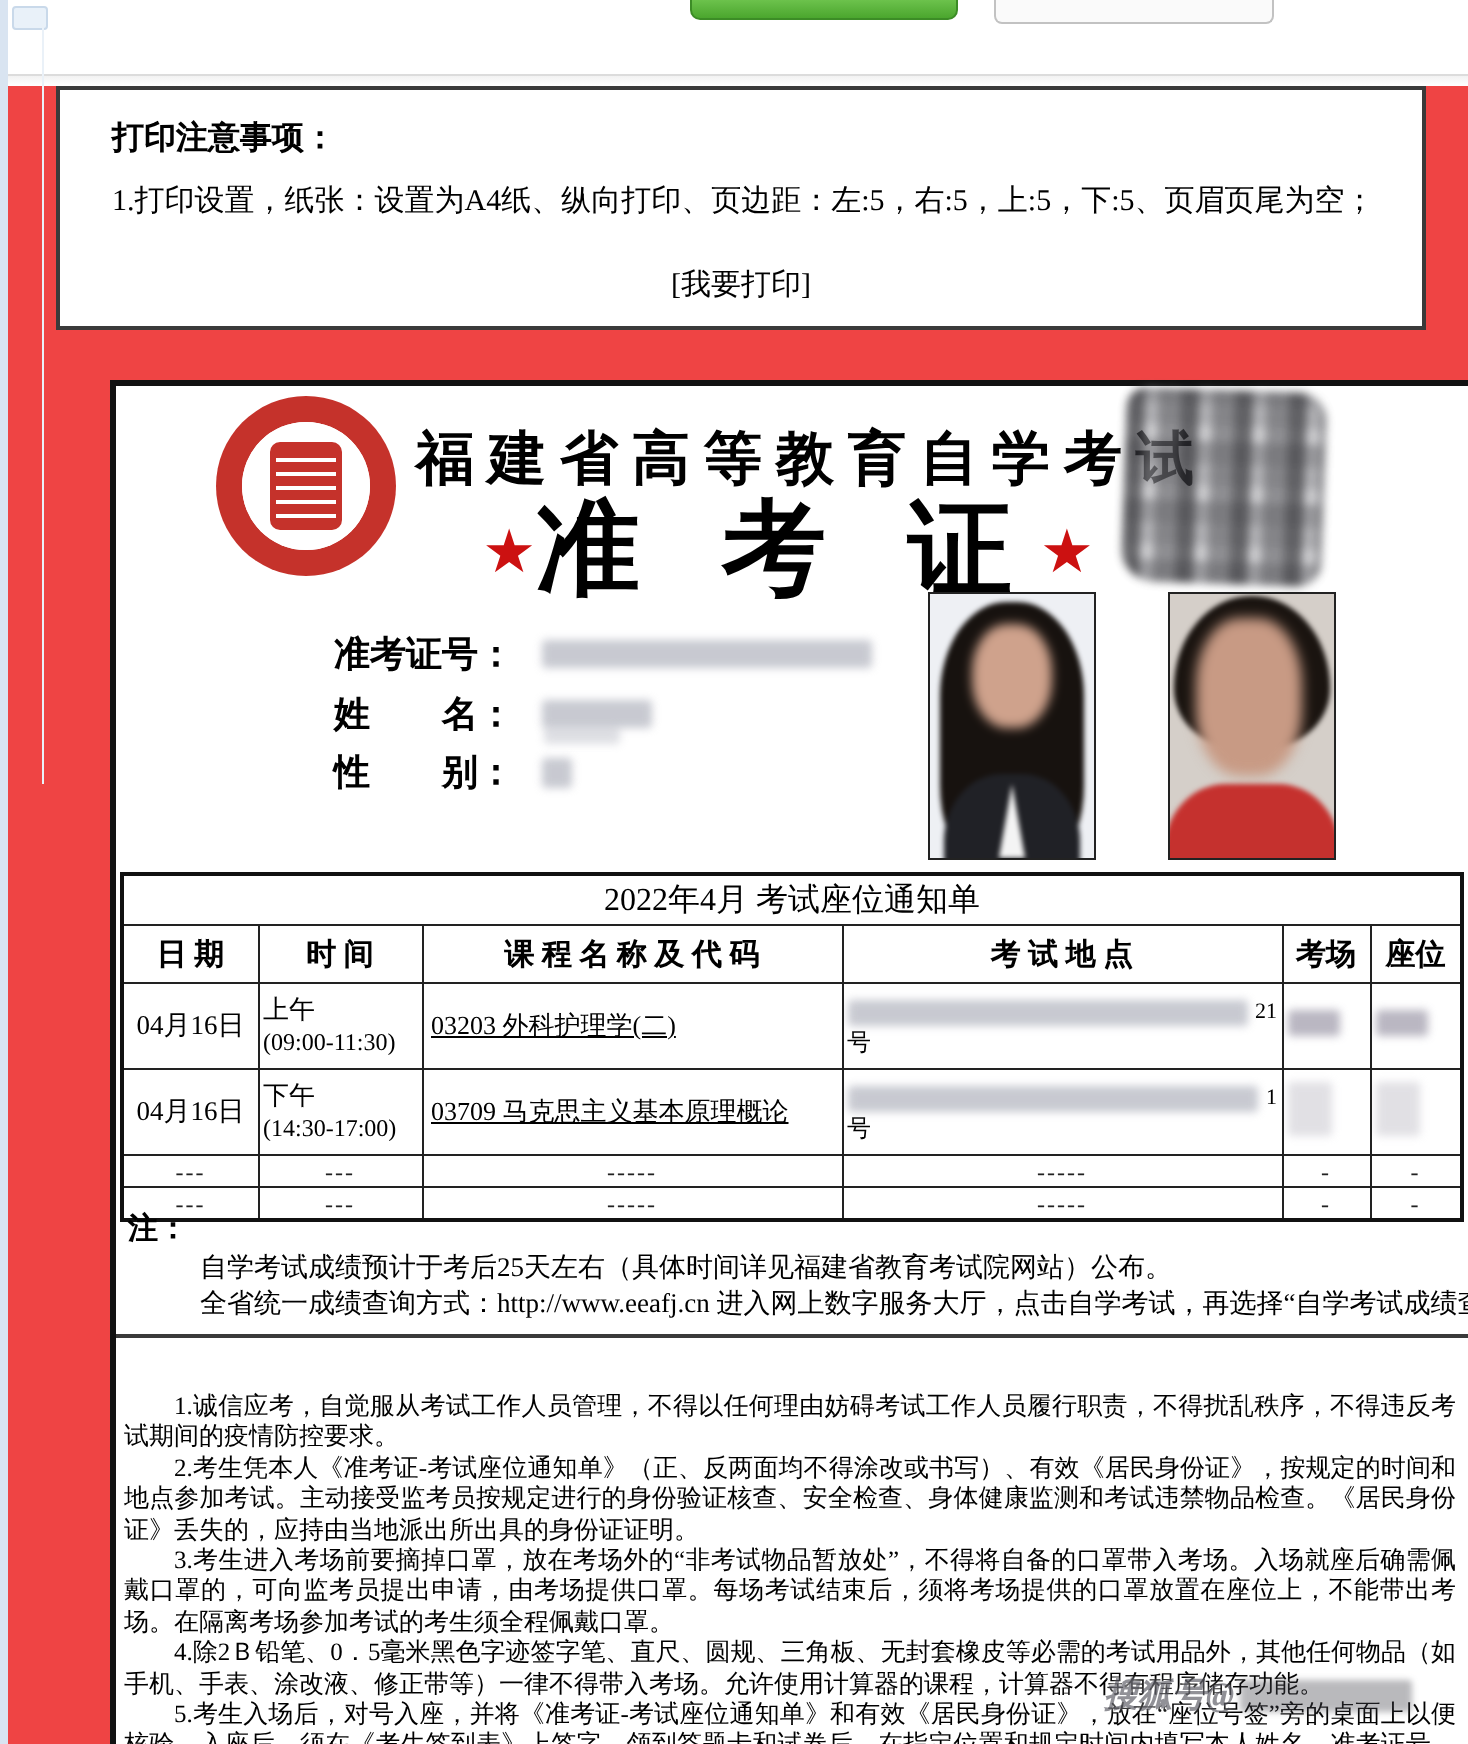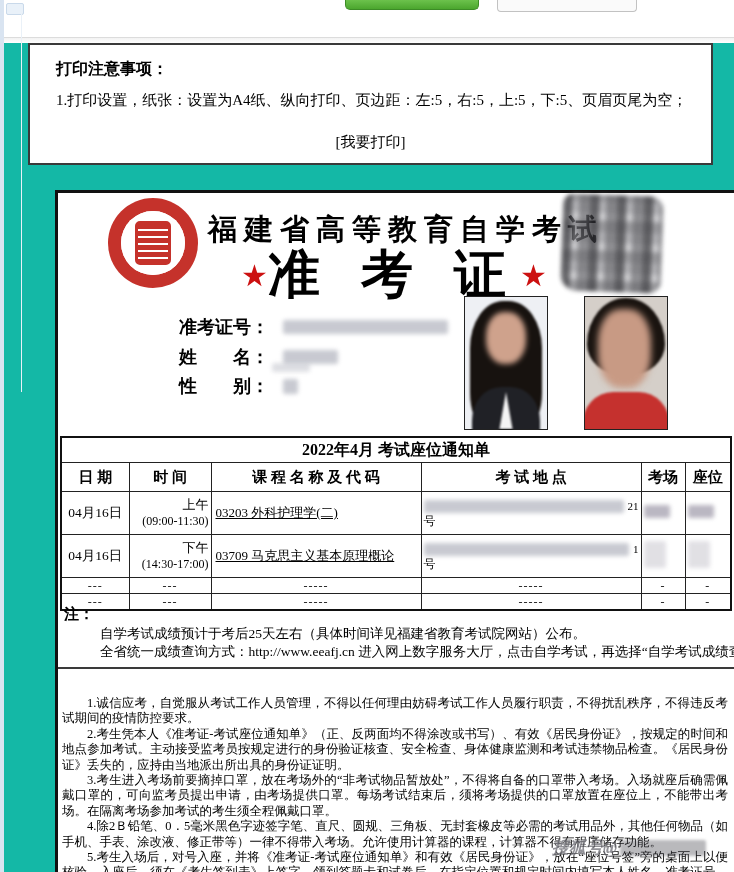--- a/index.html
+++ b/index.html
@@ -1,16 +1,16 @@
 <!DOCTYPE html>
 <html><head>
 <meta charset="utf-8">
 <style>
   html,body{margin:0;padding:0;background:#fff;}
-  .screen{position:relative;width:734px;height:872px;overflow:hidden;background:#14b8a6;
+  .screen{position:relative;width:734px;height:872px;overflow:hidden;background:#ef4444;
           font-family:"Liberation Serif","DejaVu Serif",serif;color:#000;}
 
   
   .top-bar{position:absolute;left:0;top:0;width:734px;height:37px;background:#fff;}
   .btn-green{position:absolute;left:345px;top:0;width:132px;height:9px;
              background:linear-gradient(#6cc24c,#4ba62e);border:1px solid #3c8c26;border-top:none;
              border-radius:0 0 5px 5px;}
   .btn-gray{position:absolute;left:497px;top:0;width:138px;height:11px;
             background:#fafafa;border:1px solid #c2c2c2;border-top:none;border-radius:0 0 4px 4px;}
   .top-sep{position:absolute;left:0;top:37px;width:734px;height:5px;
@@ -45,21 +45,21 @@
   .doc-title .star{color:#cc1111;font-size:30px;vertical-align:6px;}
   .doc-title .big{font-size:52px;font-weight:900;letter-spacing:14px;}
 
   .qr{position:absolute;left:504px;top:2px;width:100px;height:97px;opacity:.8;
       background:
         repeating-linear-gradient(90deg,rgba(40,40,45,.85) 0 9px,rgba(165,165,170,.5) 9px 16px,rgba(90,90,95,.8) 16px 27px),
         repeating-linear-gradient(0deg,rgba(50,50,55,.8) 0 11px,rgba(175,175,180,.5) 11px 19px,rgba(110,110,115,.75) 19px 30px);
       filter:blur(2.2px);border-radius:10px 14px 12px 16px;transform:rotate(2deg);}
 
   .field-row{position:absolute;left:109px;height:24px;display:flex;align-items:center;}
-  .field-label{font-size:18px;font-weight:bold;width:96px;margin-left:12px;}
+  .field-label{font-size:18px;font-weight:bold;width:96px;}
   .blob{background:#b6b8c2;filter:blur(2px);border-radius:2px;opacity:.75;display:inline-block;}
   .v0{width:165px;height:14px;margin-left:8px;}
   .v1{width:55px;height:14px;margin-left:8px;}
   .v1sub{position:absolute;left:214px;top:170px;width:38px;height:9px;opacity:.45;}
   .v2{width:15px;height:15px;margin-left:8px;}
   .v3{width:195px;height:14px;margin-left:8px;}
 
   .photo{position:absolute;top:103px;width:82px;height:132px;border:1px solid #222;overflow:hidden;}
   .photo .ph-wrap{position:absolute;inset:0;filter:blur(1.2px);}
   .photo1{left:406px;background:#eef0f4;}
@@ -77,25 +77,25 @@
   .p2-face{position:absolute;left:16%;top:9%;width:64%;height:60%;background:#c89a84;
            border-radius:42%;filter:blur(3px);}
   .p2-body{position:absolute;left:-4%;right:-4%;bottom:-2%;height:30%;background:#c5312e;
            border-radius:35% 35% 0 0/85% 85% 0 0;}
 
   
   .sched{position:absolute;left:2px;top:243px;width:670px;border-collapse:collapse;
          table-layout:fixed;font-size:13px;}
   .sched td,.sched th{border:1px solid #222;padding:0 2px;overflow:hidden;}
   .sched{border:2px solid #111;}
-  .sched .t-title{font-size:16px;font-weight:bold;text-align:center;height:24px;}
+  .sched .t-title{font-size:16px;font-weight:normal;text-align:center;height:24px;}
   .sched th{font-size:15px;font-weight:bold;text-align:center;height:28px;white-space:nowrap;}
   .sched .r-data td{height:42px;}
   .sched .c-date{text-align:center;font-size:13.5px;}
-  .sched .c-time{text-align:right;font-size:13px;line-height:1.25;}
+  .sched .c-time{text-align:left;font-size:13px;line-height:1.25;}
   .sched .c-time .tr2{font-size:12px;}
   .sched .c-course{text-align:left;padding-left:4px;font-size:13px;text-decoration:underline;}
   .loc-line1{display:flex;align-items:center;}
   .loc-blob{flex:1;height:13px;margin:2px 4px 2px 0;}
   .loc-num{font-size:11px;}
   .loc-line2{font-size:12px;line-height:1.1;}
   .seat-blob1{width:26px;height:13px;margin:0 auto;background:#a39fae;}
   .seat-blob2{width:22px;height:27px;margin:0 auto;background:#c9c7cf;opacity:.55;}
   .sched .r-dash td{height:15px;text-align:center;font-size:12px;line-height:1;letter-spacing:1px;color:#222;}
 

